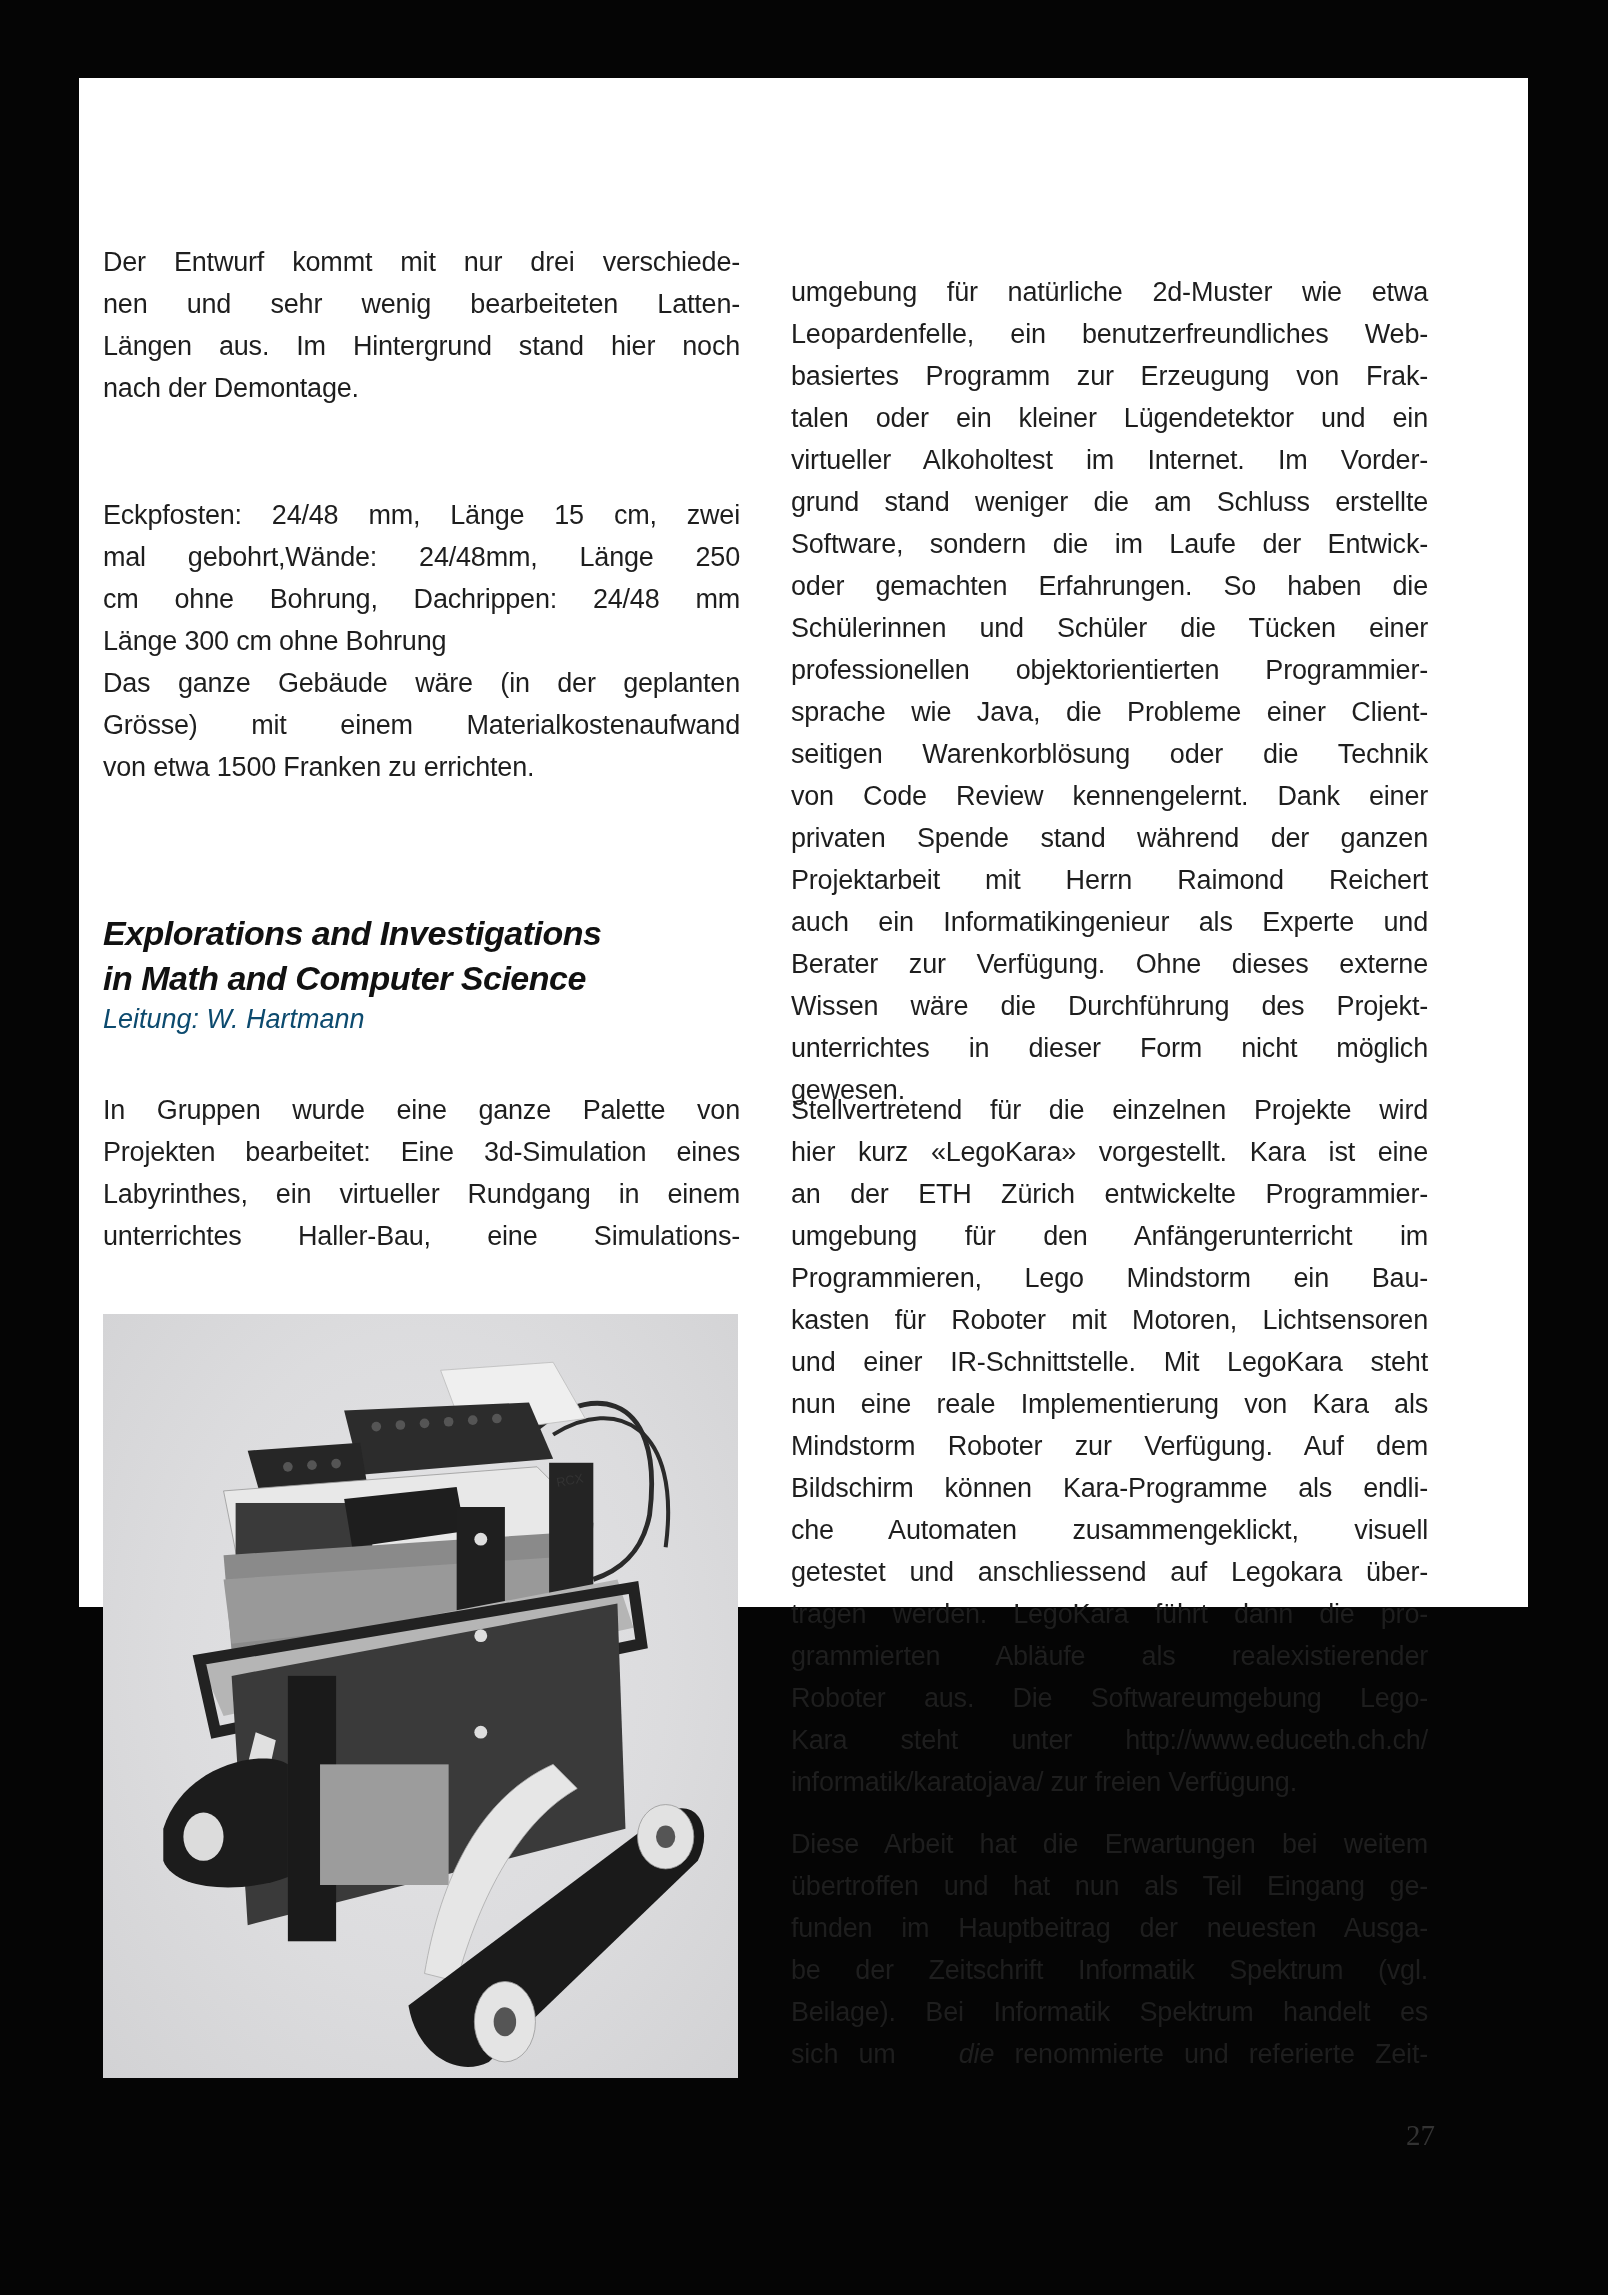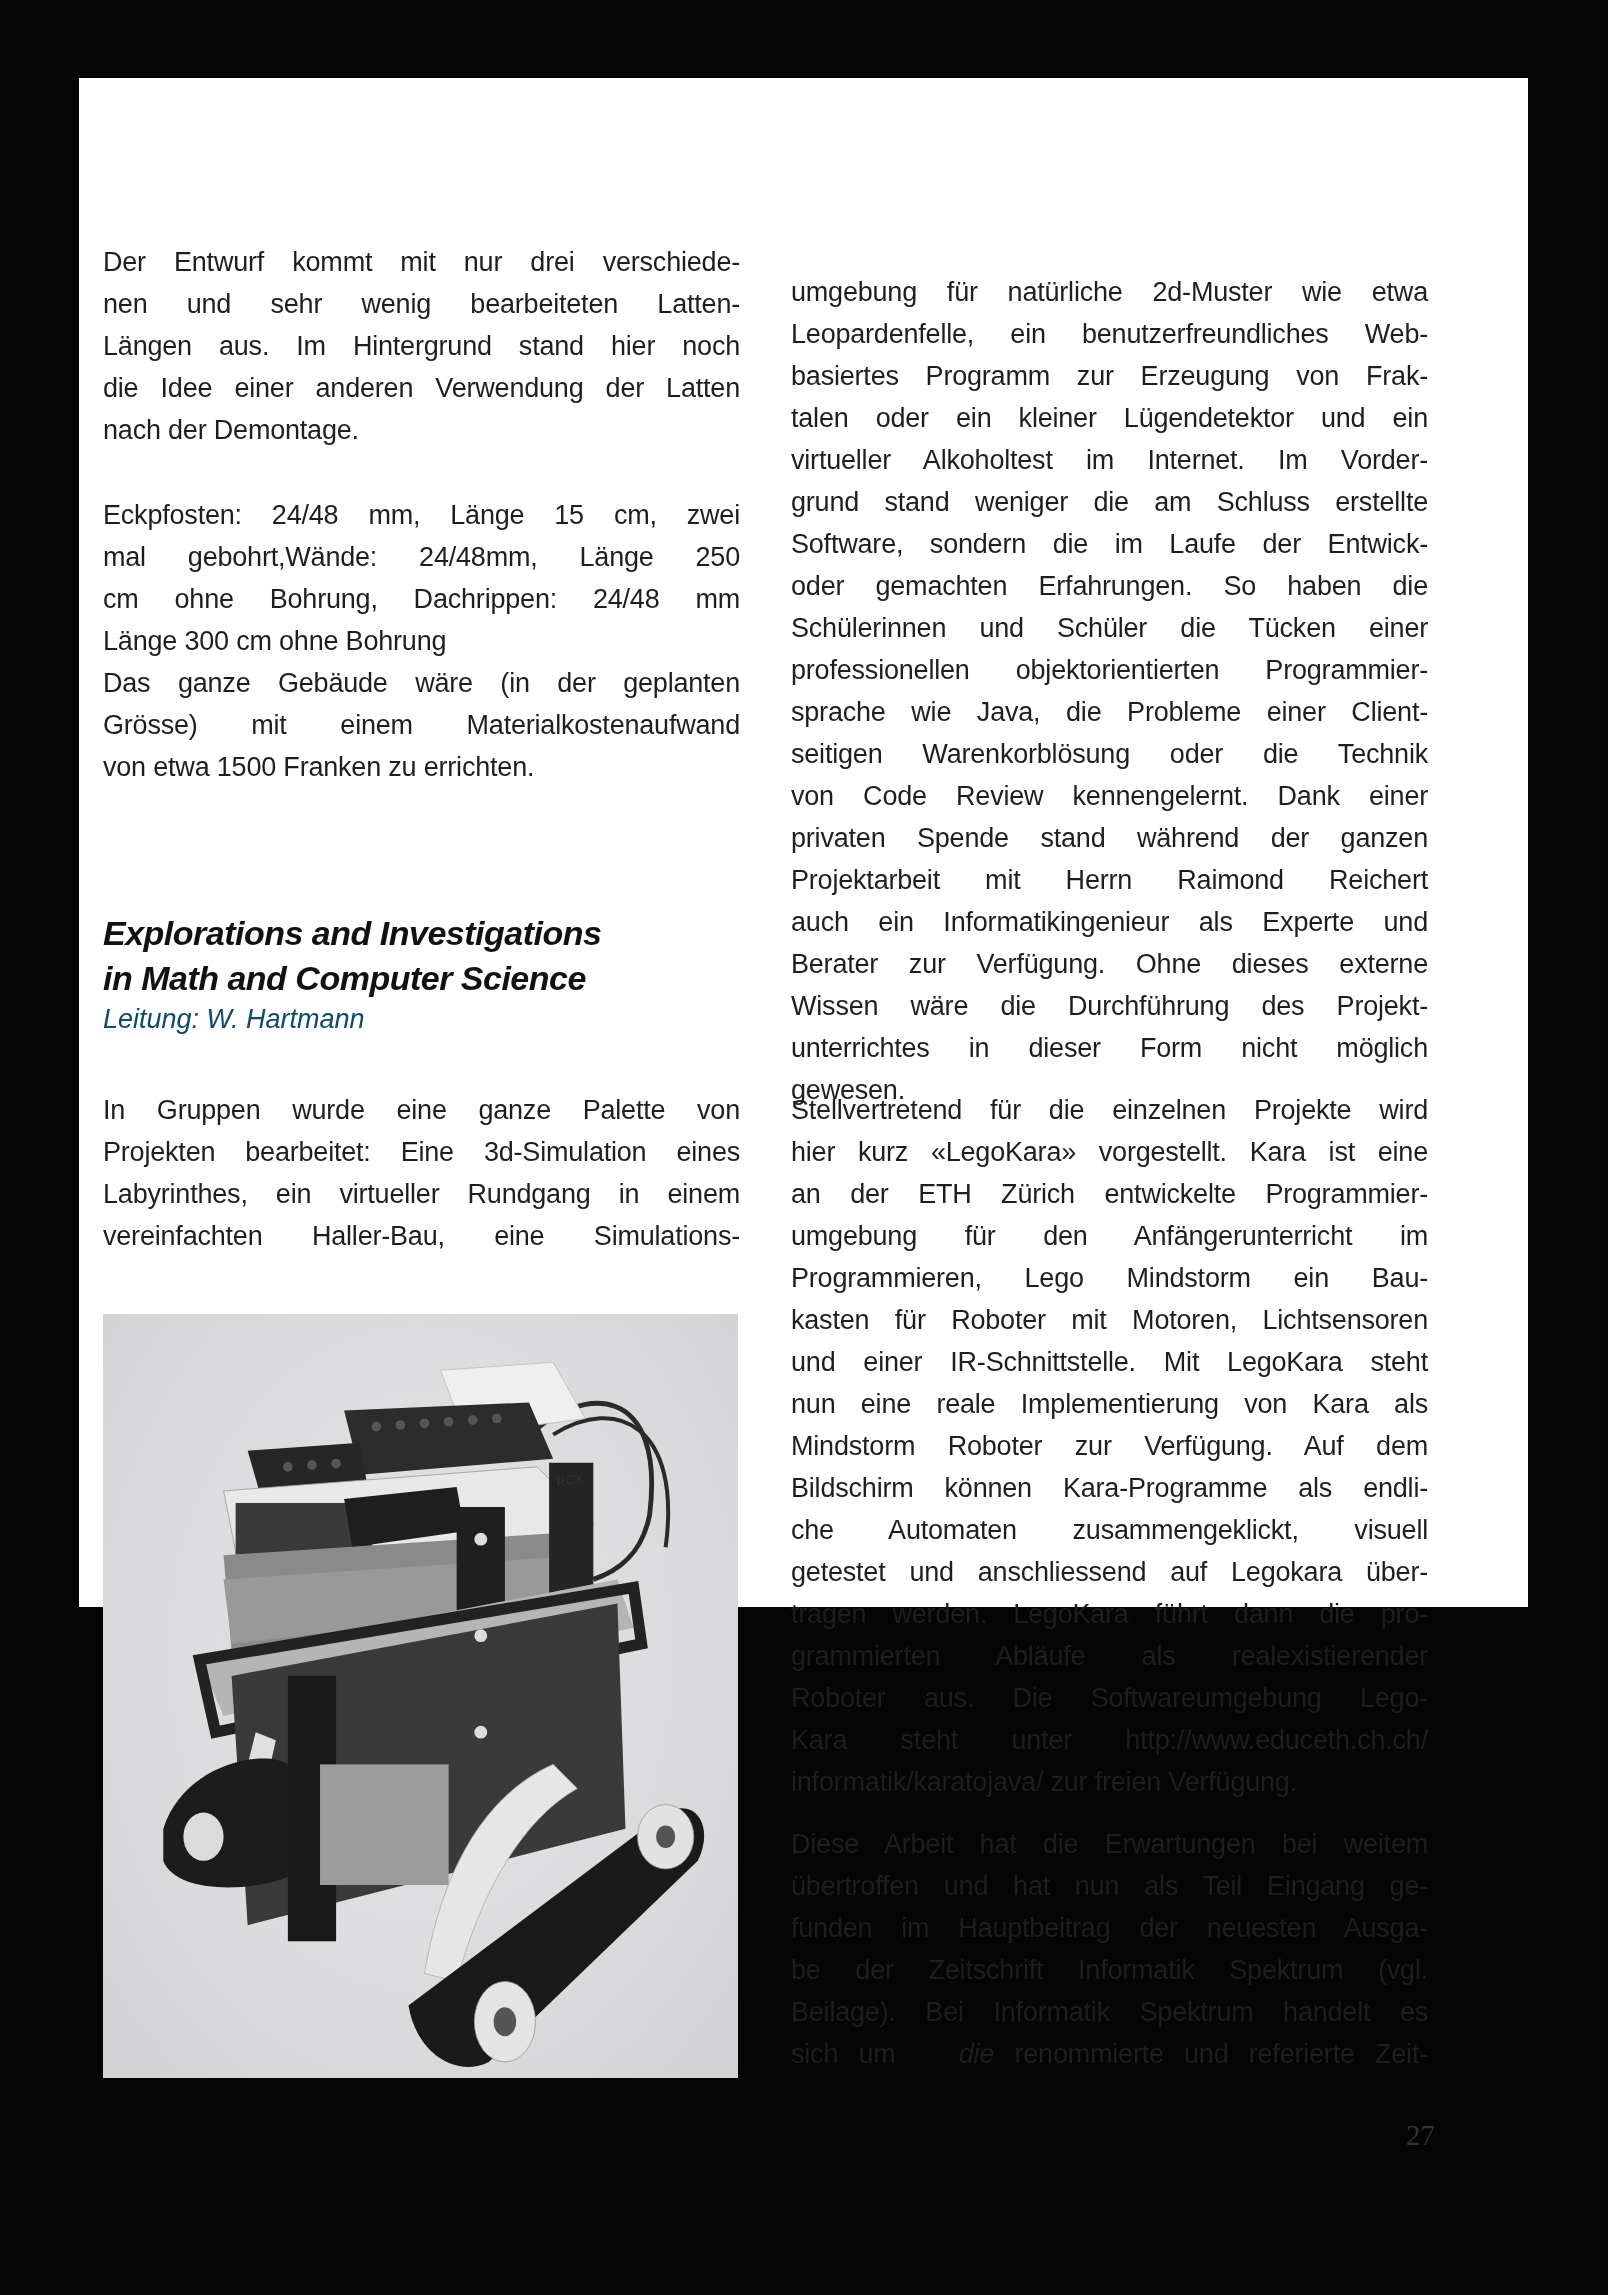--- a/index.html
+++ b/index.html
@@ -74,21 +74,20 @@
 </style>
 </head>
 <body>
 
 <div class="page">
 
   <div class="col col-left" style="top:163px;">
     <span class="line">Der Entwurf kommt mit nur drei verschiede-</span>
     <span class="line">nen und sehr wenig bearbeiteten Latten-</span>
     <span class="line">Längen aus. Im Hintergrund stand hier noch</span>
-    <span class="line">die Idee einer anderen Verwendung der Latten</span>
     <span class="line last">nach der Demontage.</span>
   </div>
 
   <div class="col col-left" style="top:416px;">
     <span class="line">Eckpfosten: 24/48 mm, Länge 15 cm, zwei</span>
     <span class="line">mal gebohrt,Wände: 24/48mm, Länge 250</span>
     <span class="line">cm ohne Bohrung, Dachrippen: 24/48 mm</span>
     <span class="line last">Länge 300 cm ohne Bohrung</span>
     <span class="line">Das ganze Gebäude wäre (in der geplanten</span>
     <span class="line">Grösse) mit einem Materialkostenaufwand</span>
@@ -98,21 +97,21 @@
   <div class="heading" style="top:833px;">
     <span>Explorations and Investigations</span>
     <span>in Math and Computer Science</span>
   </div>
   <div class="byline" style="top:920px;">Leitung: W. Hartmann</div>
 
   <div class="col col-left" style="top:1011px;">
     <span class="line">In Gruppen wurde eine ganze Palette von</span>
     <span class="line">Projekten bearbeitet: Eine 3d-Simulation eines</span>
     <span class="line">Labyrinthes, ein virtueller Rundgang in einem</span>
-    <span class="line">vereinfachten Haller-Bau, eine Simulations-</span>
+    <span class="line">unterrichtes Haller-Bau, eine Simulations-</span>
   </div>
 
   <div class="photo">
     <svg viewBox="0 0 790 950" preserveAspectRatio="none">
 
       <path d="M520 160 C 600 80, 700 90, 680 250 C 670 300, 640 320, 610 330" fill="none" stroke="#2a2a2a" stroke-width="6"></path>
       <path d="M560 150 C 640 100, 720 140, 700 290" fill="none" stroke="#2a2a2a" stroke-width="5"></path>
 
       <polygon points="420,70 560,60 600,130 450,150" fill="#efefef" stroke="#bbb"></polygon>
 

